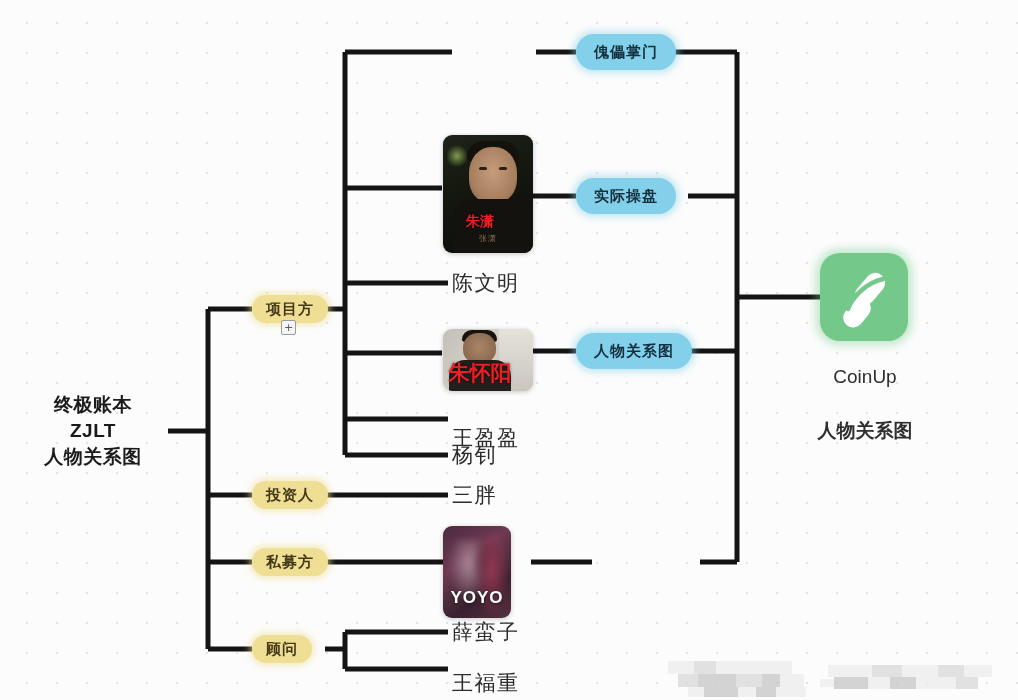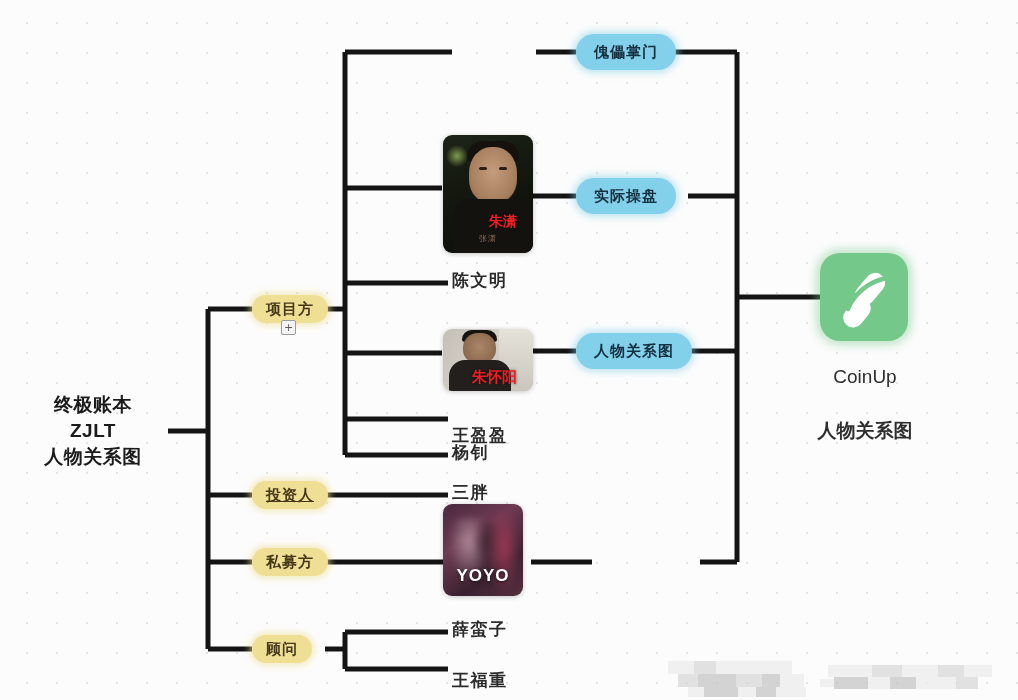--- a/index.html
+++ b/index.html
@@ -100,42 +100,42 @@
     justify-content: center;
     font-size: 11px;
     line-height: 1;
     color: #5a5a5a;
     font-family: "DejaVu Sans", sans-serif;
   }
 
   
   .leaf-name {
     position: absolute;
-    font-size: 17px;
+    font-size: 21px;
     color: #2b2b2b;
-    font-weight: bold;
+    font-weight: normal;
     letter-spacing: 1.5px;
     white-space: nowrap;
     line-height: 1;
   }
 
   
   .photo-card {
     position: absolute;
     border-radius: 9px;
     overflow: hidden;
     background: #ddd;
     box-shadow: 0 1px 5px rgba(0,0,0,0.22);
   }
   .photo-card .cap-red {
     position: absolute;
     left: 0;
     right: 16px;
     bottom: 9px;
-    text-align: right;
+    text-align: center;
     color: #ef1d24;
     font-weight: bold;
     text-shadow: 0 0 3px rgba(0,0,0,0.65);
   }
   .photo-card .cap-white {
     position: absolute;
     left: 0;
     right: 0;
     bottom: 16px;
     text-align: center;
@@ -220,24 +220,24 @@
     border-radius: 46%;
   }
   #photo-zhuhuai .hair {
     position: absolute; left: 19px; top: 1px; width: 35px; height: 12px;
     background: #17140f; border-radius: 16px 16px 4px 4px;
   }
   #photo-zhuhuai .body {
     position: absolute; left: 6px; top: 31px; width: 62px; height: 31px;
     background: #231f1c; border-radius: 16px 16px 0 0;
   }
-  #photo-zhuhuai .cap-red { font-size: 15px; bottom: 4px; font-family: Liberation Serif, serif; }
-
-  
-  #photo-yoyo { left: 443px; top: 504px; width: 80px; height: 92px;
+  #photo-zhuhuai .cap-red { font-size: 21px; bottom: 4px; font-family: Liberation Serif, serif; }
+
+  
+  #photo-yoyo { left: 443px; top: 526px; width: 68px; height: 92px;
     background: linear-gradient(145deg, #4b2a3f 0%, #6d3a52 35%, #3a2130 70%, #57303f 100%); }
   #photo-yoyo .blob1 {
     position: absolute; left: 6px; top: 14px; width: 40px; height: 62px;
     background: radial-gradient(ellipse at 50% 40%, rgba(226,200,210,0.55), rgba(120,70,95,0) 72%);
     filter: blur(3px);
   }
   #photo-yoyo .blob2 {
     position: absolute; right: 2px; top: 8px; width: 34px; height: 80px;
     background: radial-gradient(ellipse at 50% 45%, rgba(170,60,90,0.8), rgba(80,30,50,0) 75%);
     filter: blur(2px);
@@ -347,21 +347,21 @@
 ZJLT
 人物关系图</div>
 
   <div class="pill-yellow" style="left:252px; top:295px;">
     <span>项目方</span>
   </div>
   <div class="expand-btn" style="left:281px; top:320px;">
     <span>+</span>
   </div>
 
-  <div class="pill-yellow" style="left:252px; top:481px;text-decoration:underline;">
+  <div class="pill-yellow" style="left:252px; top:481px;">
     <span>投资人</span>
   </div>
 
   <div class="pill-yellow" style="left:252px; top:548px;">
     <span>私募方</span>
   </div>
 
   <div class="pill-yellow" style="left:252px; top:635px;">
     <span>顾问</span>
   </div>

